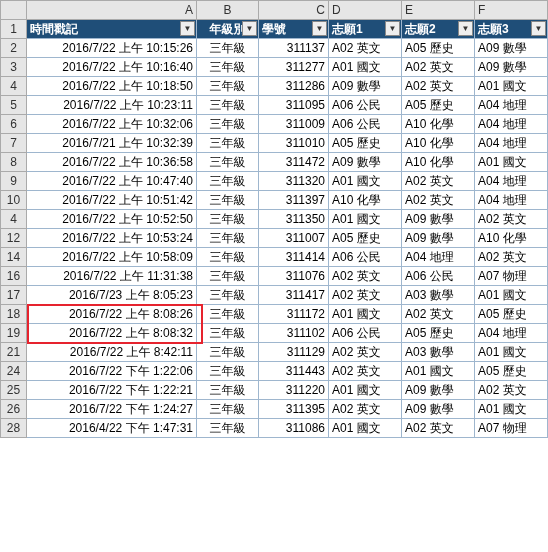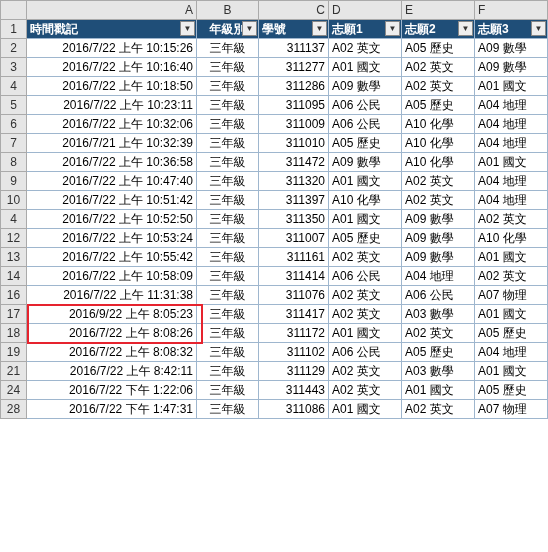--- a/index.html
+++ b/index.html
@@ -214,49 +214,40 @@
       <tr>
         <th class="rh">12</th>
         <td class="col-A">2016/7/22 上午 10:53:24</td>
         <td class="col-B">三年級</td>
         <td class="col-C">311007</td>
         <td class="col-D">A05 歷史</td>
         <td class="col-E">A09 數學</td>
         <td class="col-F">A10 化學</td>
       </tr>
       <tr>
-        <th class="rh">13</th>
-        <td class="col-A">2016/7/22 上午 10:55:42</td>
-        <td class="col-B">三年級</td>
-        <td class="col-C">311161</td>
-        <td class="col-D">A02 英文</td>
-        <td class="col-E">A09 數學</td>
-        <td class="col-F">A01 國文</td>
-      </tr>
-      <tr>
         <th class="rh">14</th>
         <td class="col-A">2016/7/22 上午 10:58:09</td>
         <td class="col-B">三年級</td>
         <td class="col-C">311414</td>
         <td class="col-D">A06 公民</td>
         <td class="col-E">A04 地理</td>
         <td class="col-F">A02 英文</td>
       </tr>
       <tr>
         <th class="rh">16</th>
         <td class="col-A">2016/7/22 上午 11:31:38</td>
         <td class="col-B">三年級</td>
         <td class="col-C">311076</td>
         <td class="col-D">A02 英文</td>
         <td class="col-E">A06 公民</td>
         <td class="col-F">A07 物理</td>
       </tr>
       <tr>
         <th class="rh">17</th>
-        <td class="col-A">2016/9/22 上午 8:05:23</td>
+        <td class="col-A">2016/7/23 上午 8:05:23</td>
         <td class="col-B">三年級</td>
         <td class="col-C">311417</td>
         <td class="col-D">A02 英文</td>
         <td class="col-E">A03 數學</td>
         <td class="col-F">A01 國文</td>
       </tr>
       <tr>
         <th class="rh">18</th>
         <td class="col-A">2016/7/22 上午 8:08:26</td>
         <td class="col-B">三年級</td>
@@ -286,22 +277,40 @@
       <tr>
         <th class="rh">24</th>
         <td class="col-A">2016/7/22 下午 1:22:06</td>
         <td class="col-B">三年級</td>
         <td class="col-C">311443</td>
         <td class="col-D">A02 英文</td>
         <td class="col-E">A01 國文</td>
         <td class="col-F">A05 歷史</td>
       </tr>
       <tr>
+        <th class="rh">25</th>
+        <td class="col-A">2016/7/22 下午 1:22:21</td>
+        <td class="col-B">三年級</td>
+        <td class="col-C">311220</td>
+        <td class="col-D">A01 國文</td>
+        <td class="col-E">A09 數學</td>
+        <td class="col-F">A02 英文</td>
+      </tr>
+      <tr>
+        <th class="rh">26</th>
+        <td class="col-A">2016/7/22 下午 1:24:27</td>
+        <td class="col-B">三年級</td>
+        <td class="col-C">311395</td>
+        <td class="col-D">A02 英文</td>
+        <td class="col-E">A09 數學</td>
+        <td class="col-F">A01 國文</td>
+      </tr>
+      <tr>
         <th class="rh">28</th>
-        <td class="col-A">2016/7/22 下午 1:47:31</td>
+        <td class="col-A">2016/4/22 下午 1:47:31</td>
         <td class="col-B">三年級</td>
         <td class="col-C">311086</td>
         <td class="col-D">A01 國文</td>
         <td class="col-E">A02 英文</td>
         <td class="col-F">A07 物理</td>
       </tr>
     </tbody>
 </table>
 
 <div class="hl-box"></div>

